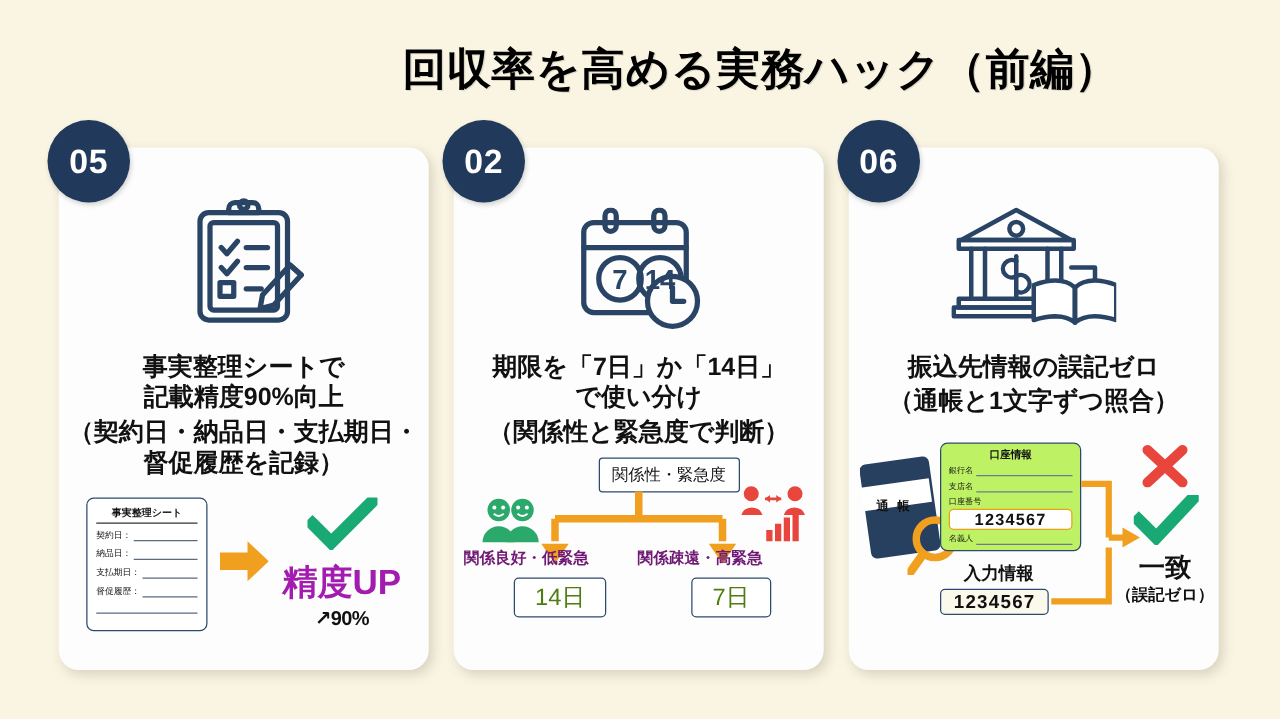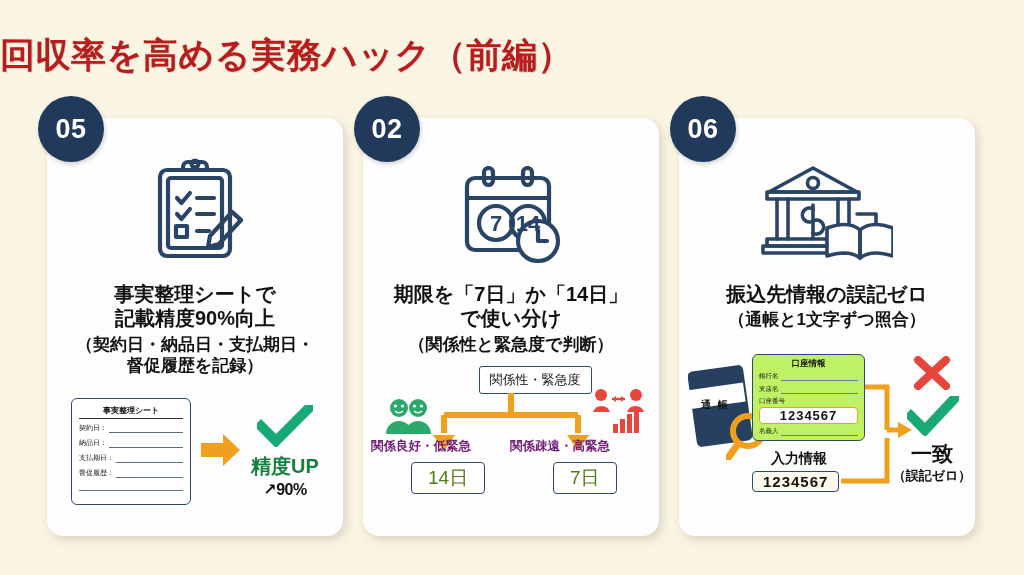--- a/index.html
+++ b/index.html
@@ -10,24 +10,24 @@
   body {
     background: #faf5e3;
     position: relative;
     overflow: hidden;
   }
 
   
   #page-title {
     position: absolute;
     top: 32px; left: 0; width: 895px;
-    text-align: left;
+    text-align: right;
     font-size: 35px;
     font-weight: bold;
-    color: #b91c1c;
+    color: #000000;
     letter-spacing: 0.5px;
     text-shadow: 1px 1px 0 rgba(0,0,0,0.12);
   }
 
   
   #cards {
     position: absolute;
     top: 118px; left: 47px;
     width: 930px; height: 418px;
     display: flex;
@@ -67,58 +67,58 @@
     position: absolute;
     left: 0; width: 100%;
     text-align: center;
     color: #111111;
     font-weight: bold;
     font-size: 20px;
     line-height: 1.22;
   }
   .card-heading .sub {
     display: block;
-    font-size: 17px;
+    font-size: 20px;
     line-height: 1.25;
     margin-top: 3px;
   }
 
   .card-figure {
     position: absolute;
     left: 0; width: 100%;
   }
 
   
   .c1fig {
     display: flex;
     align-items: center;
     justify-content: center;
     gap: 4px;
   }
   .sheet {
-    width: 120px; height: 107px;
+    width: 97px; height: 107px;
     background: #ffffff;
     border: 1.6px solid #2c4a6e;
     border-radius: 6px;
     padding: 6px 7px 0 7px;
   }
   .sheet-title {
     font-size: 8px; font-weight: bold; color: #111;
     text-align: center; border-bottom: 1px solid #333;
     padding-bottom: 2px; margin-bottom: 4px;
   }
   .sheet-row {
     display: flex; align-items: flex-end;
     font-size: 7px; color: #111; margin-bottom: 5px;
   }
   .sheet-row .lbl { white-space: nowrap; }
   .sheet-row .line { flex: 1; border-bottom: 1px solid #5a6b80; margin-left: 2px; height: 7px; }
   .sheet-blank { border-bottom: 1px solid #5a6b80; height: 8px; margin-top: 3px; }
   .c1-right { display: flex; flex-direction: column; align-items: center; }
-  .c1-up { font-size: 20px; font-weight: bold; color: #15803d; margin-top: 2px; }
+  .c1-up { font-size: 28px; font-weight: bold; color: #a21caf; margin-top: 2px; }
   .c1-pct { font-size: 16px; font-weight: bold; color: #111; letter-spacing: -0.5px; }
 
   
   .flow-top {
     position: absolute; left: 0; width: 100%;
     display: flex; justify-content: center; margin-left: 24px;
   }
   .flow-box {
     border: 1.4px solid #2c4a6e;
     background: #ffffff;

